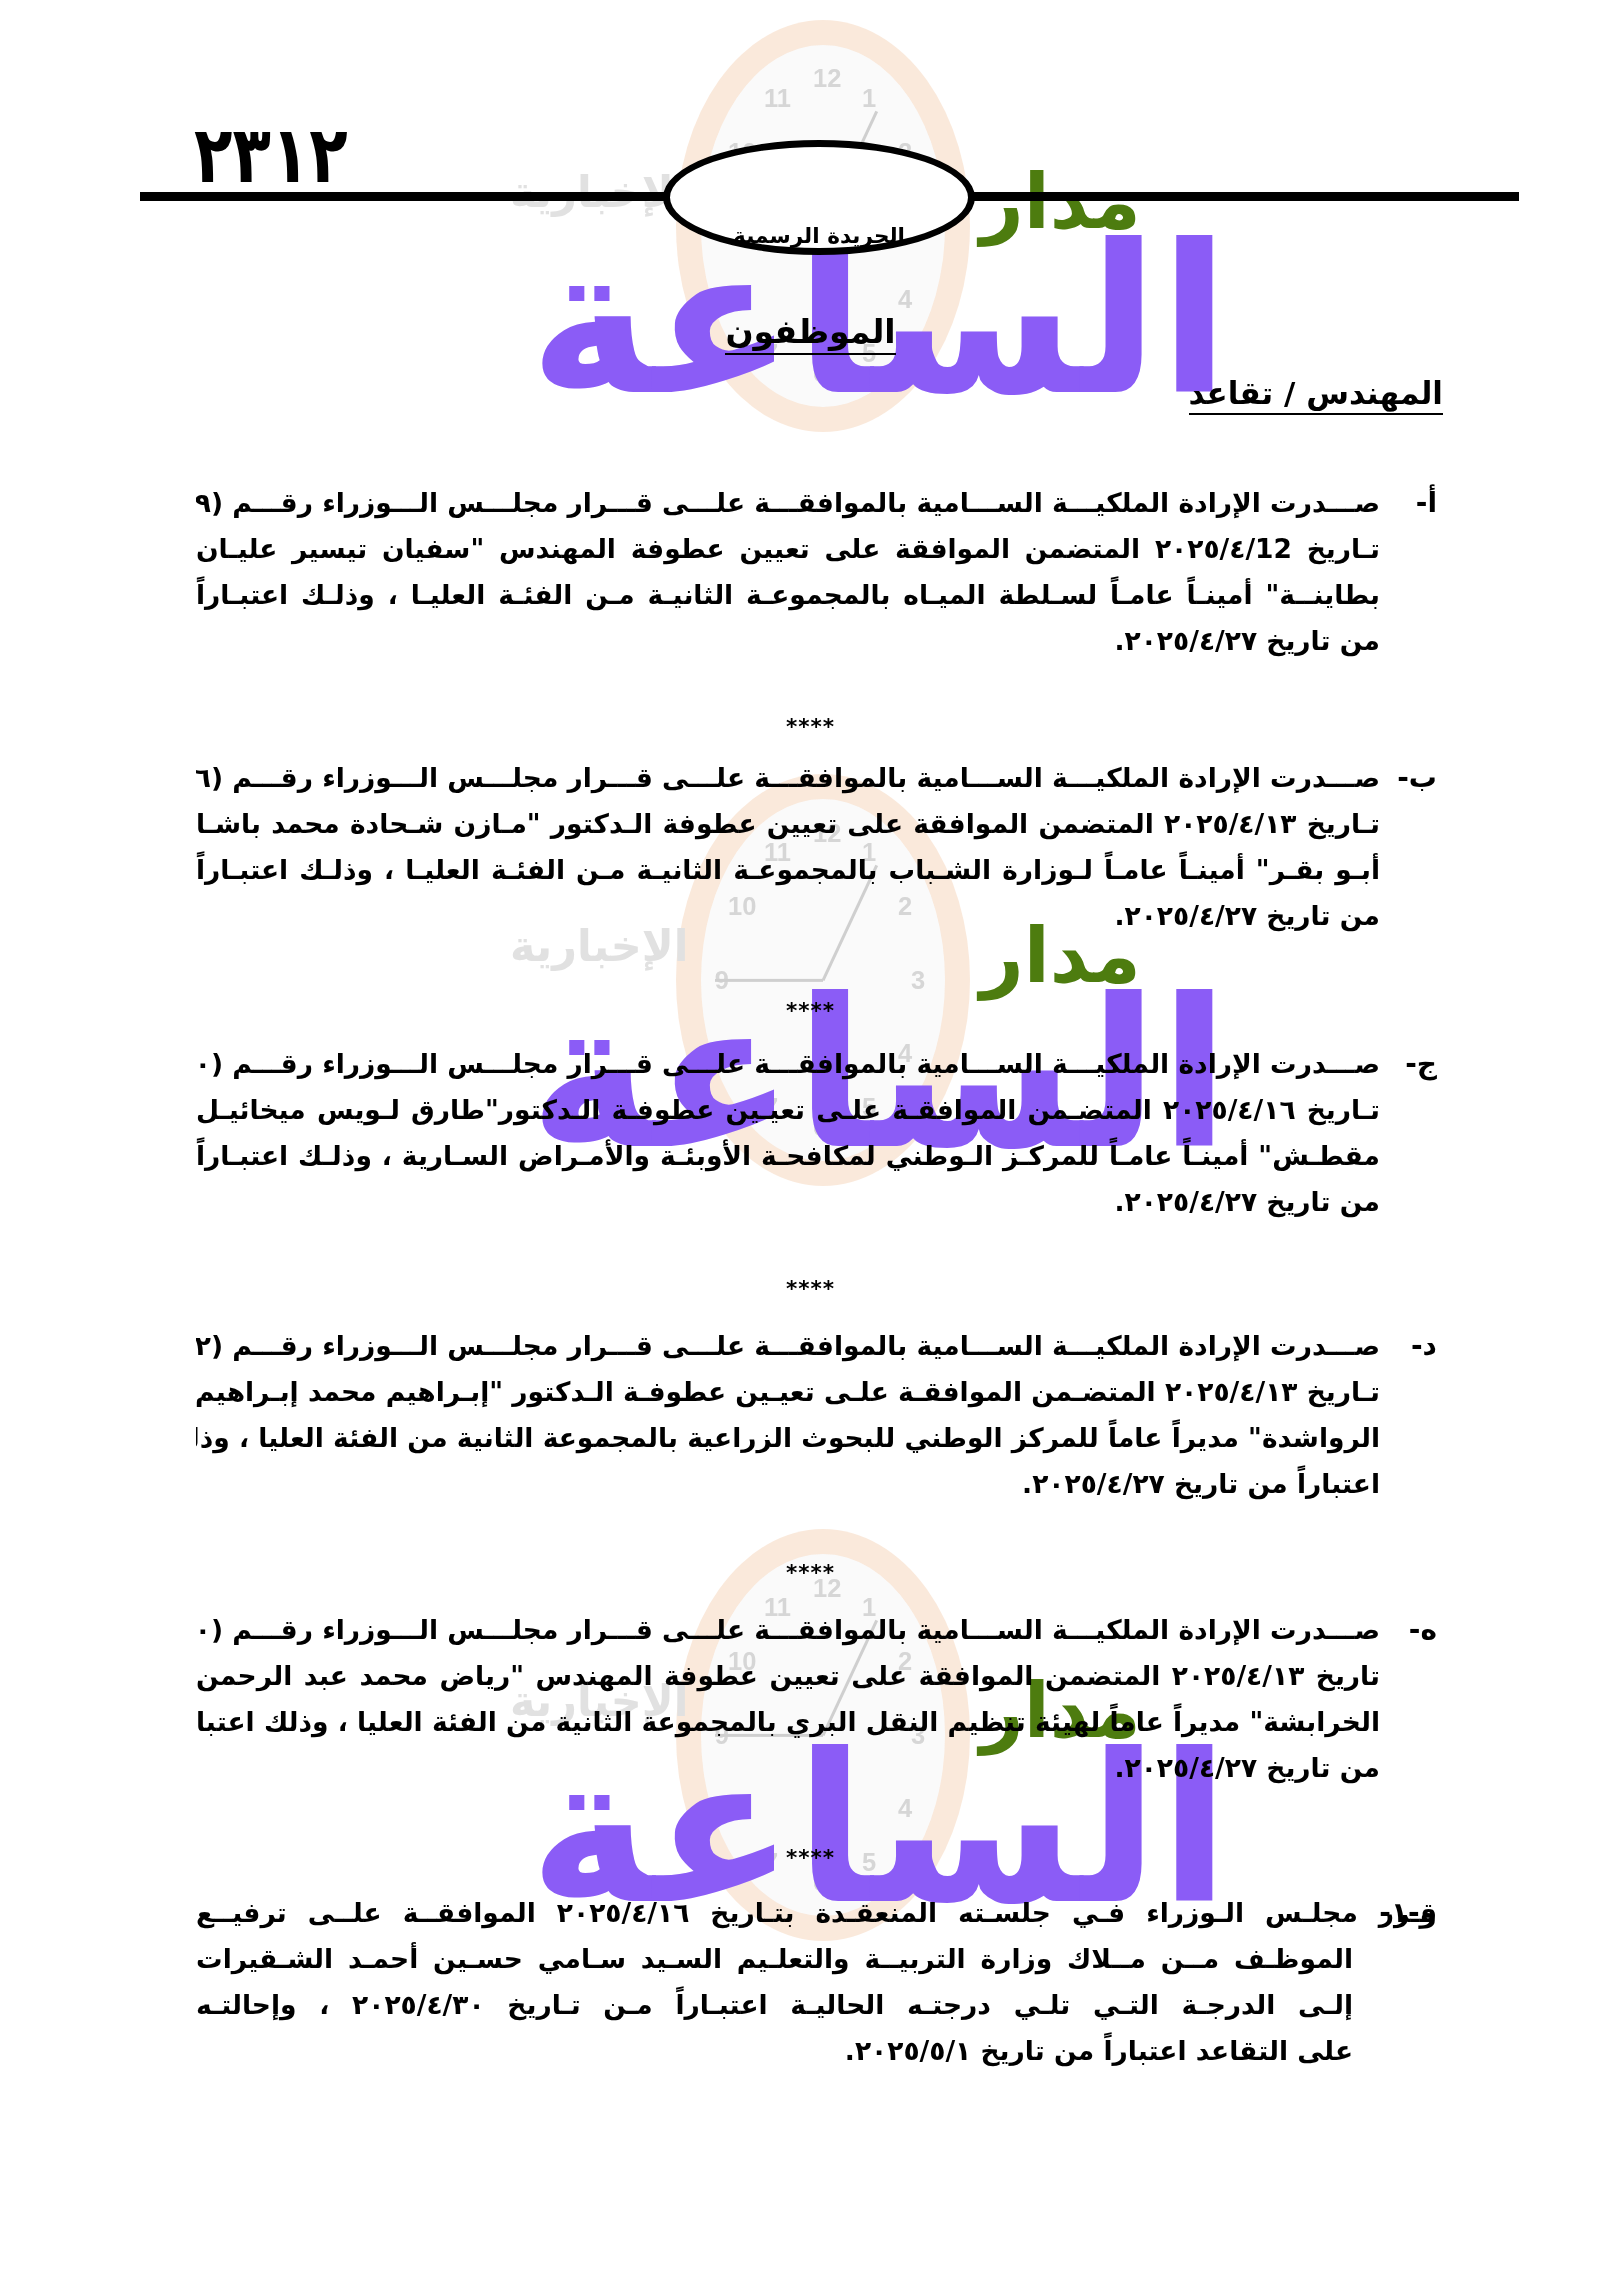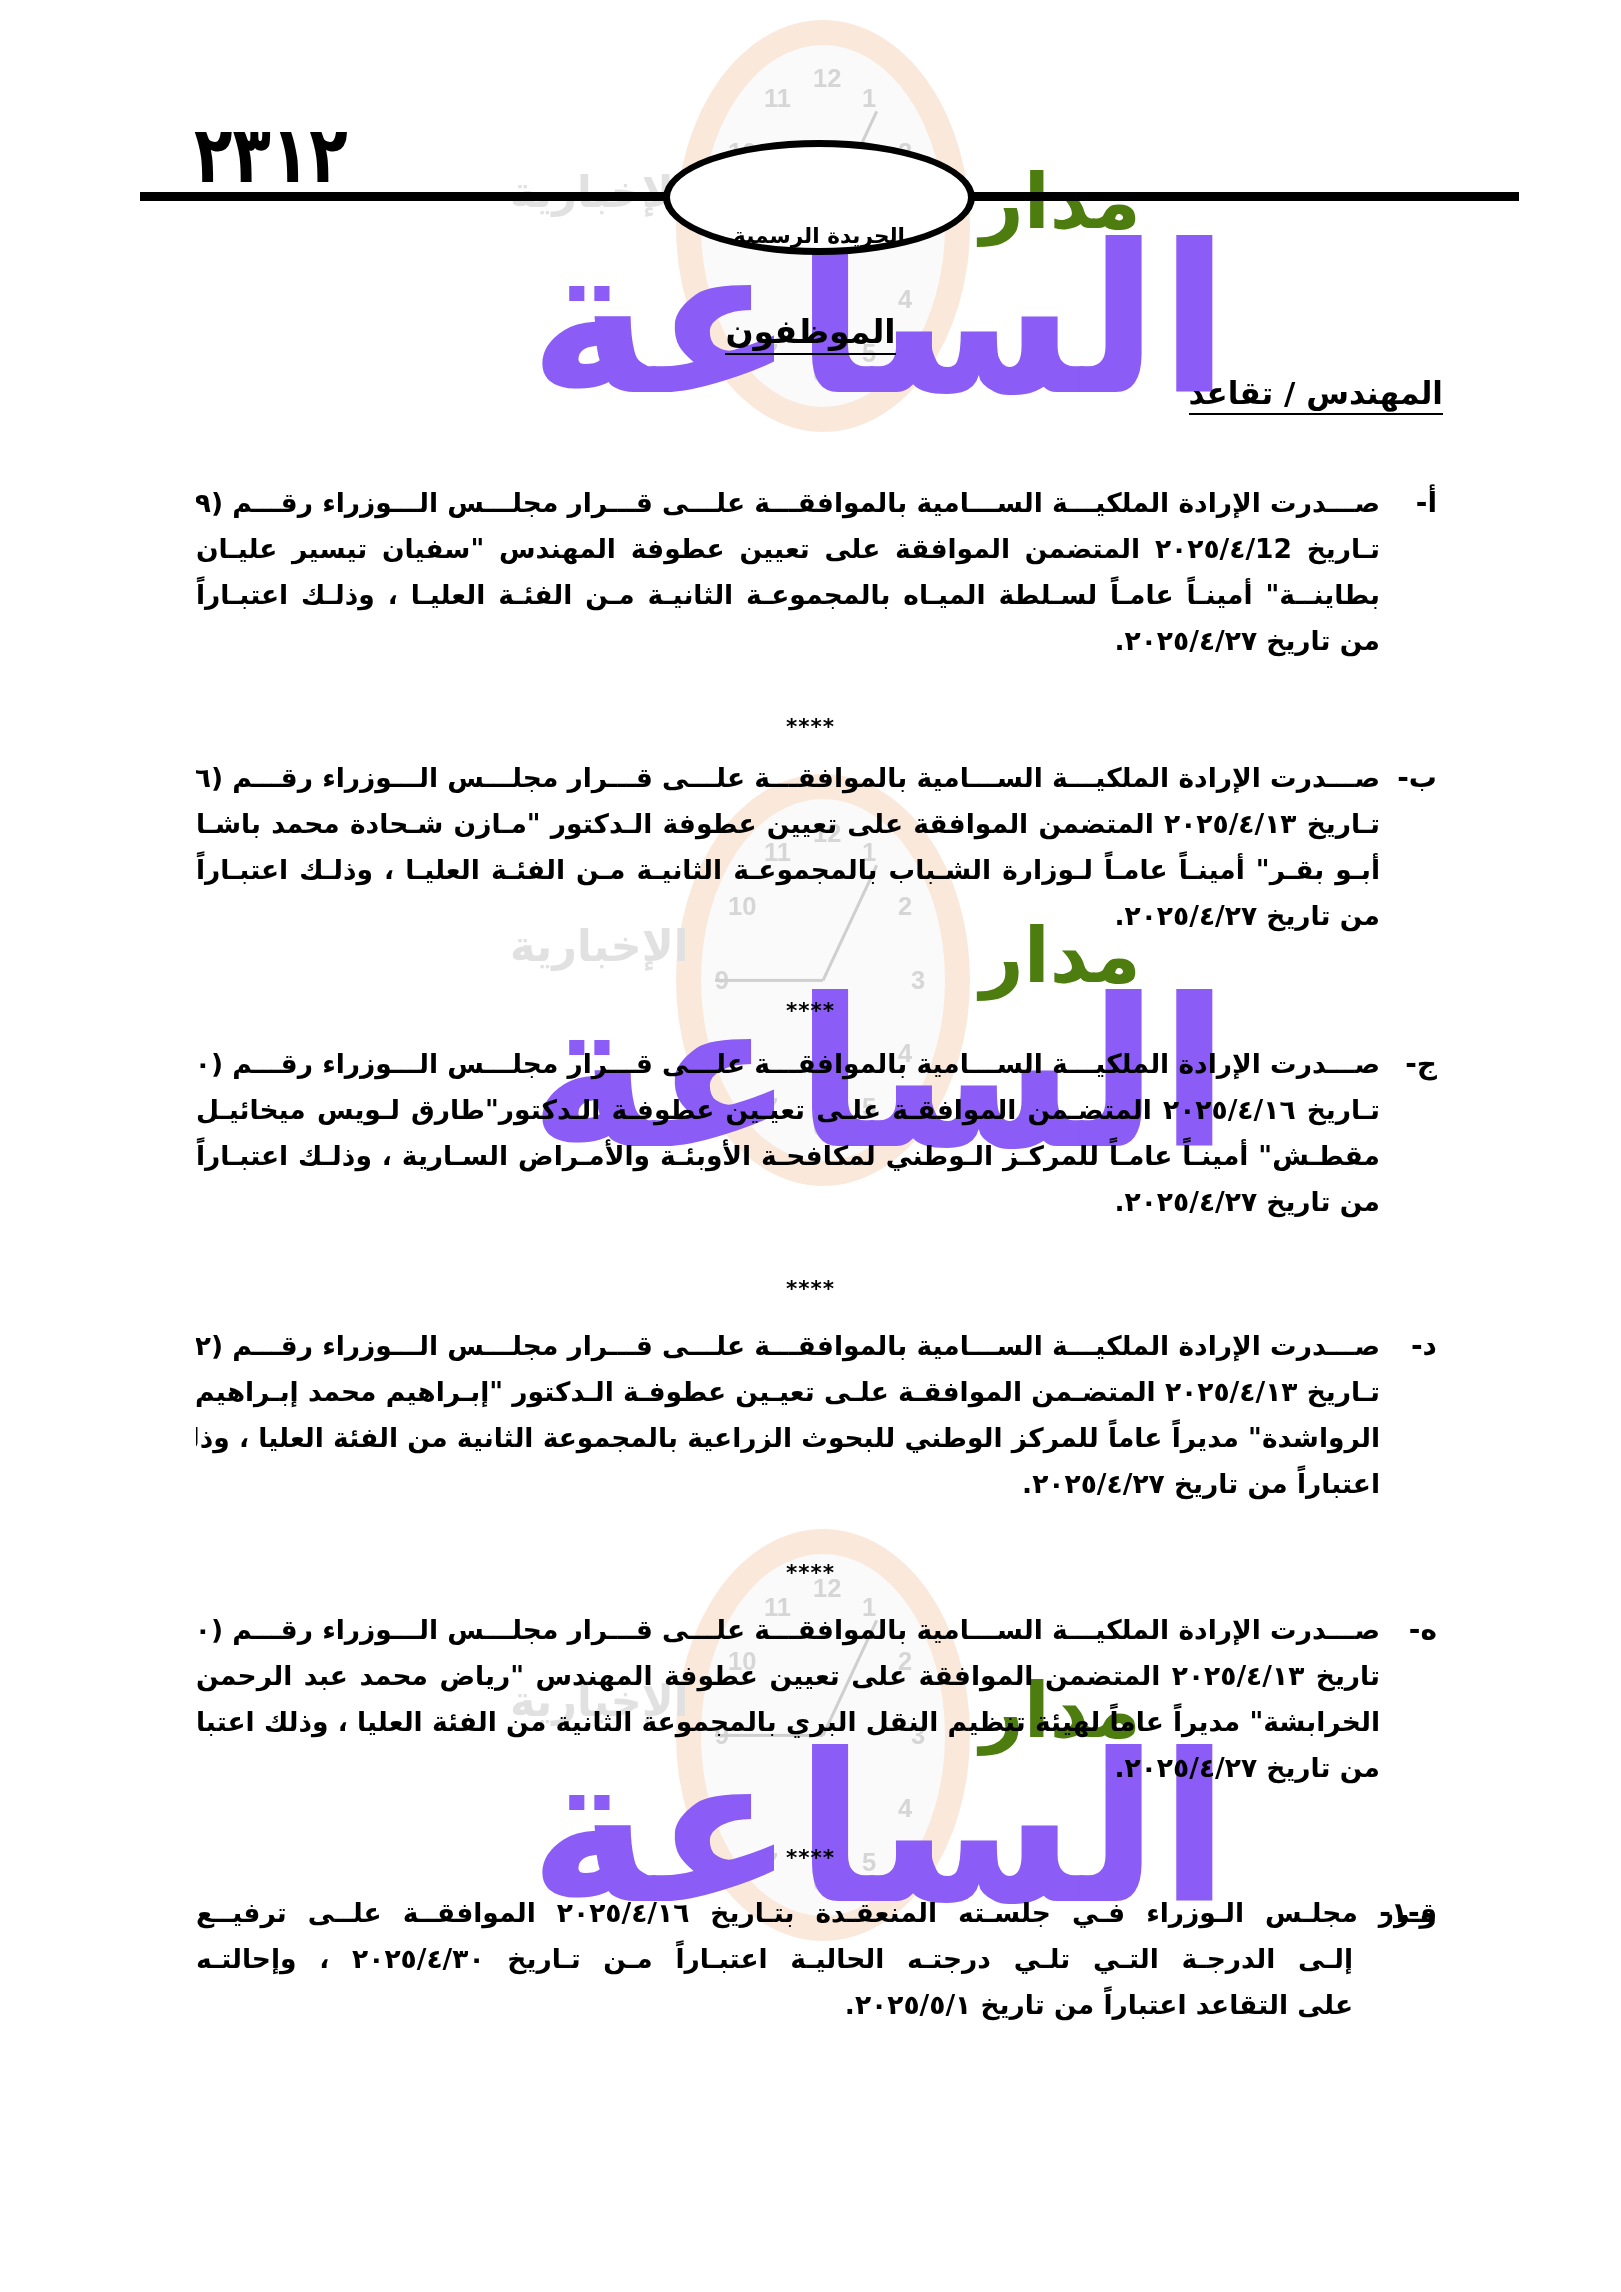--- a/index.html
+++ b/index.html
@@ -228,17 +228,18 @@
     <span class="ln">الخرابشة" مديراً عاماً لهيئة تنظيم النقل البري بالمجموعة الثانية من الفئة العليا ، وذلك اعتباراً</span>
     <span class="ln last">من تاريخ ٢٠٢٥/٤/٢٧.</span>
   </div>
 </div>
 <div class="sep" style="top:1845px;">****</div>
 
 <div class="item" style="top:1890px;">
   <div class="marker" style="width:84px;">و-١-</div>
   <div class="body" style="width:1157px;">
     <span class="ln" style="margin-right:-84px; width:1241px;">قـرر مجلـس الـوزراء فـي جلسـته المنعقـدة بتـاريخ ٢٠٢٥/٤/١٦ الموافقــة علــى ترفيــع</span>
+    <span class="ln">الموظـف مــن مــلاك وزارة التربيــة والتعلـيم السـيد سـامي حسـين أحمـد الشـقيرات</span>
     <span class="ln">إلـى الدرجـة التـي تلـي درجتـه الحاليـة اعتبـاراً مـن تـاريخ ٢٠٢٥/٤/٣٠ ، وإحالتـه</span>
     <span class="ln last">على التقاعد اعتباراً من  تاريخ ٢٠٢٥/٥/١.</span>
   </div>
 </div>
 
 
 </body></html>

